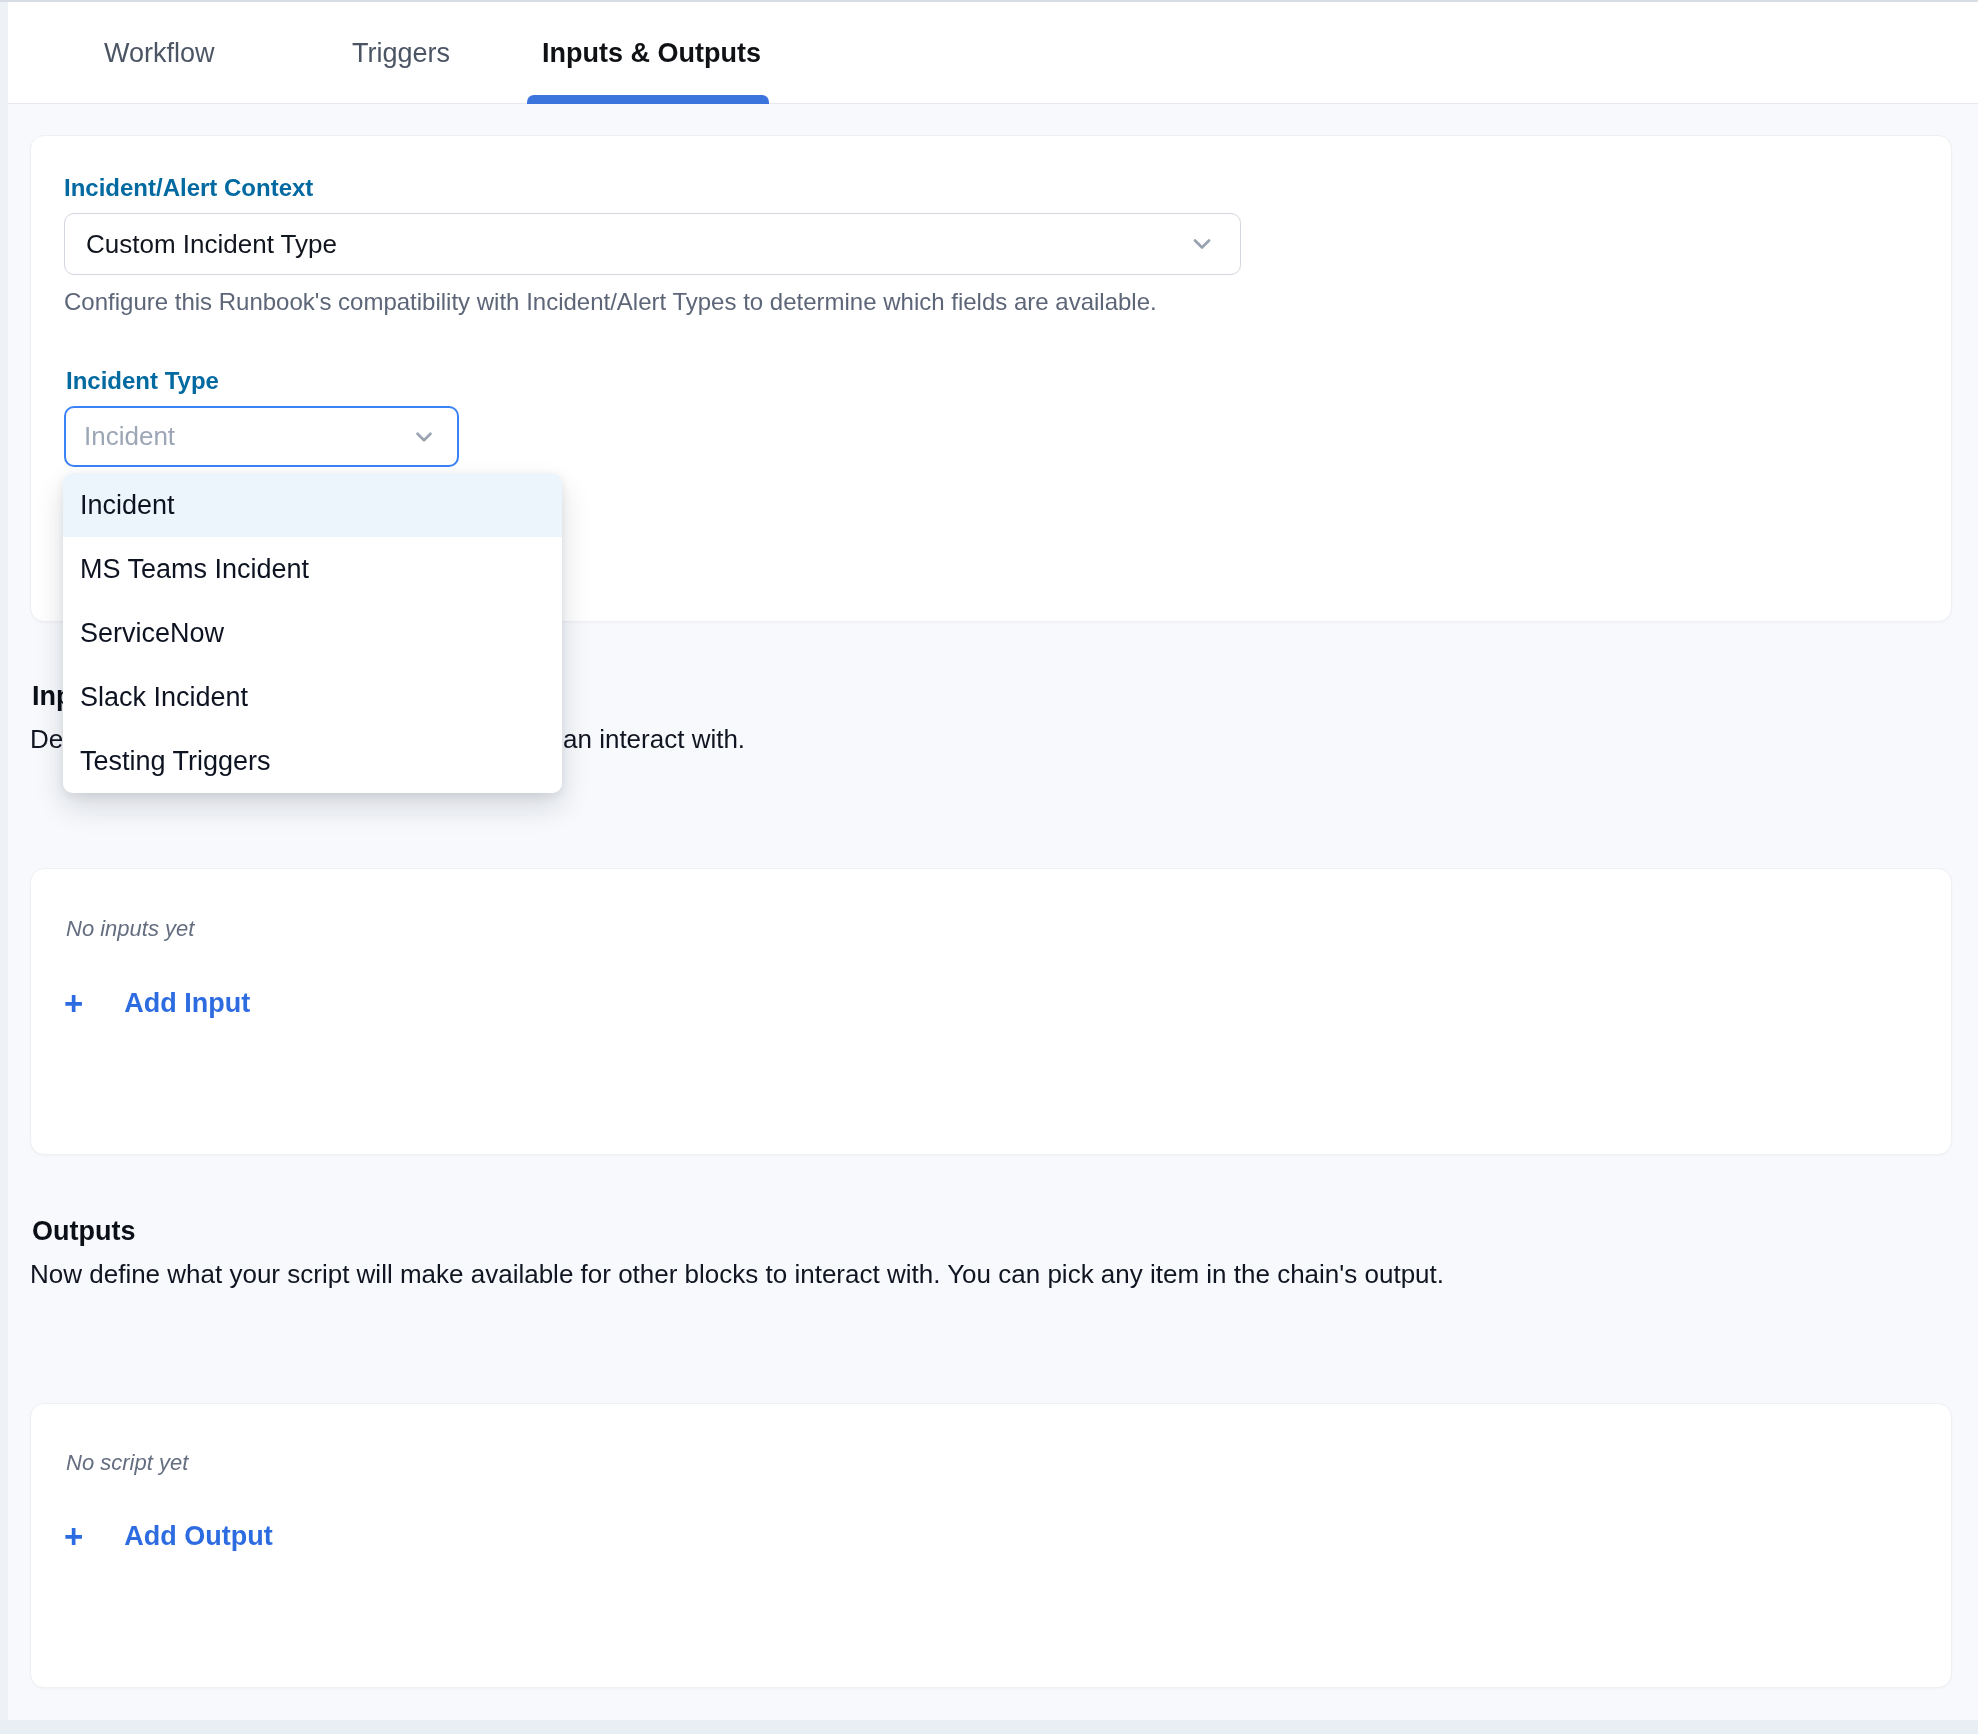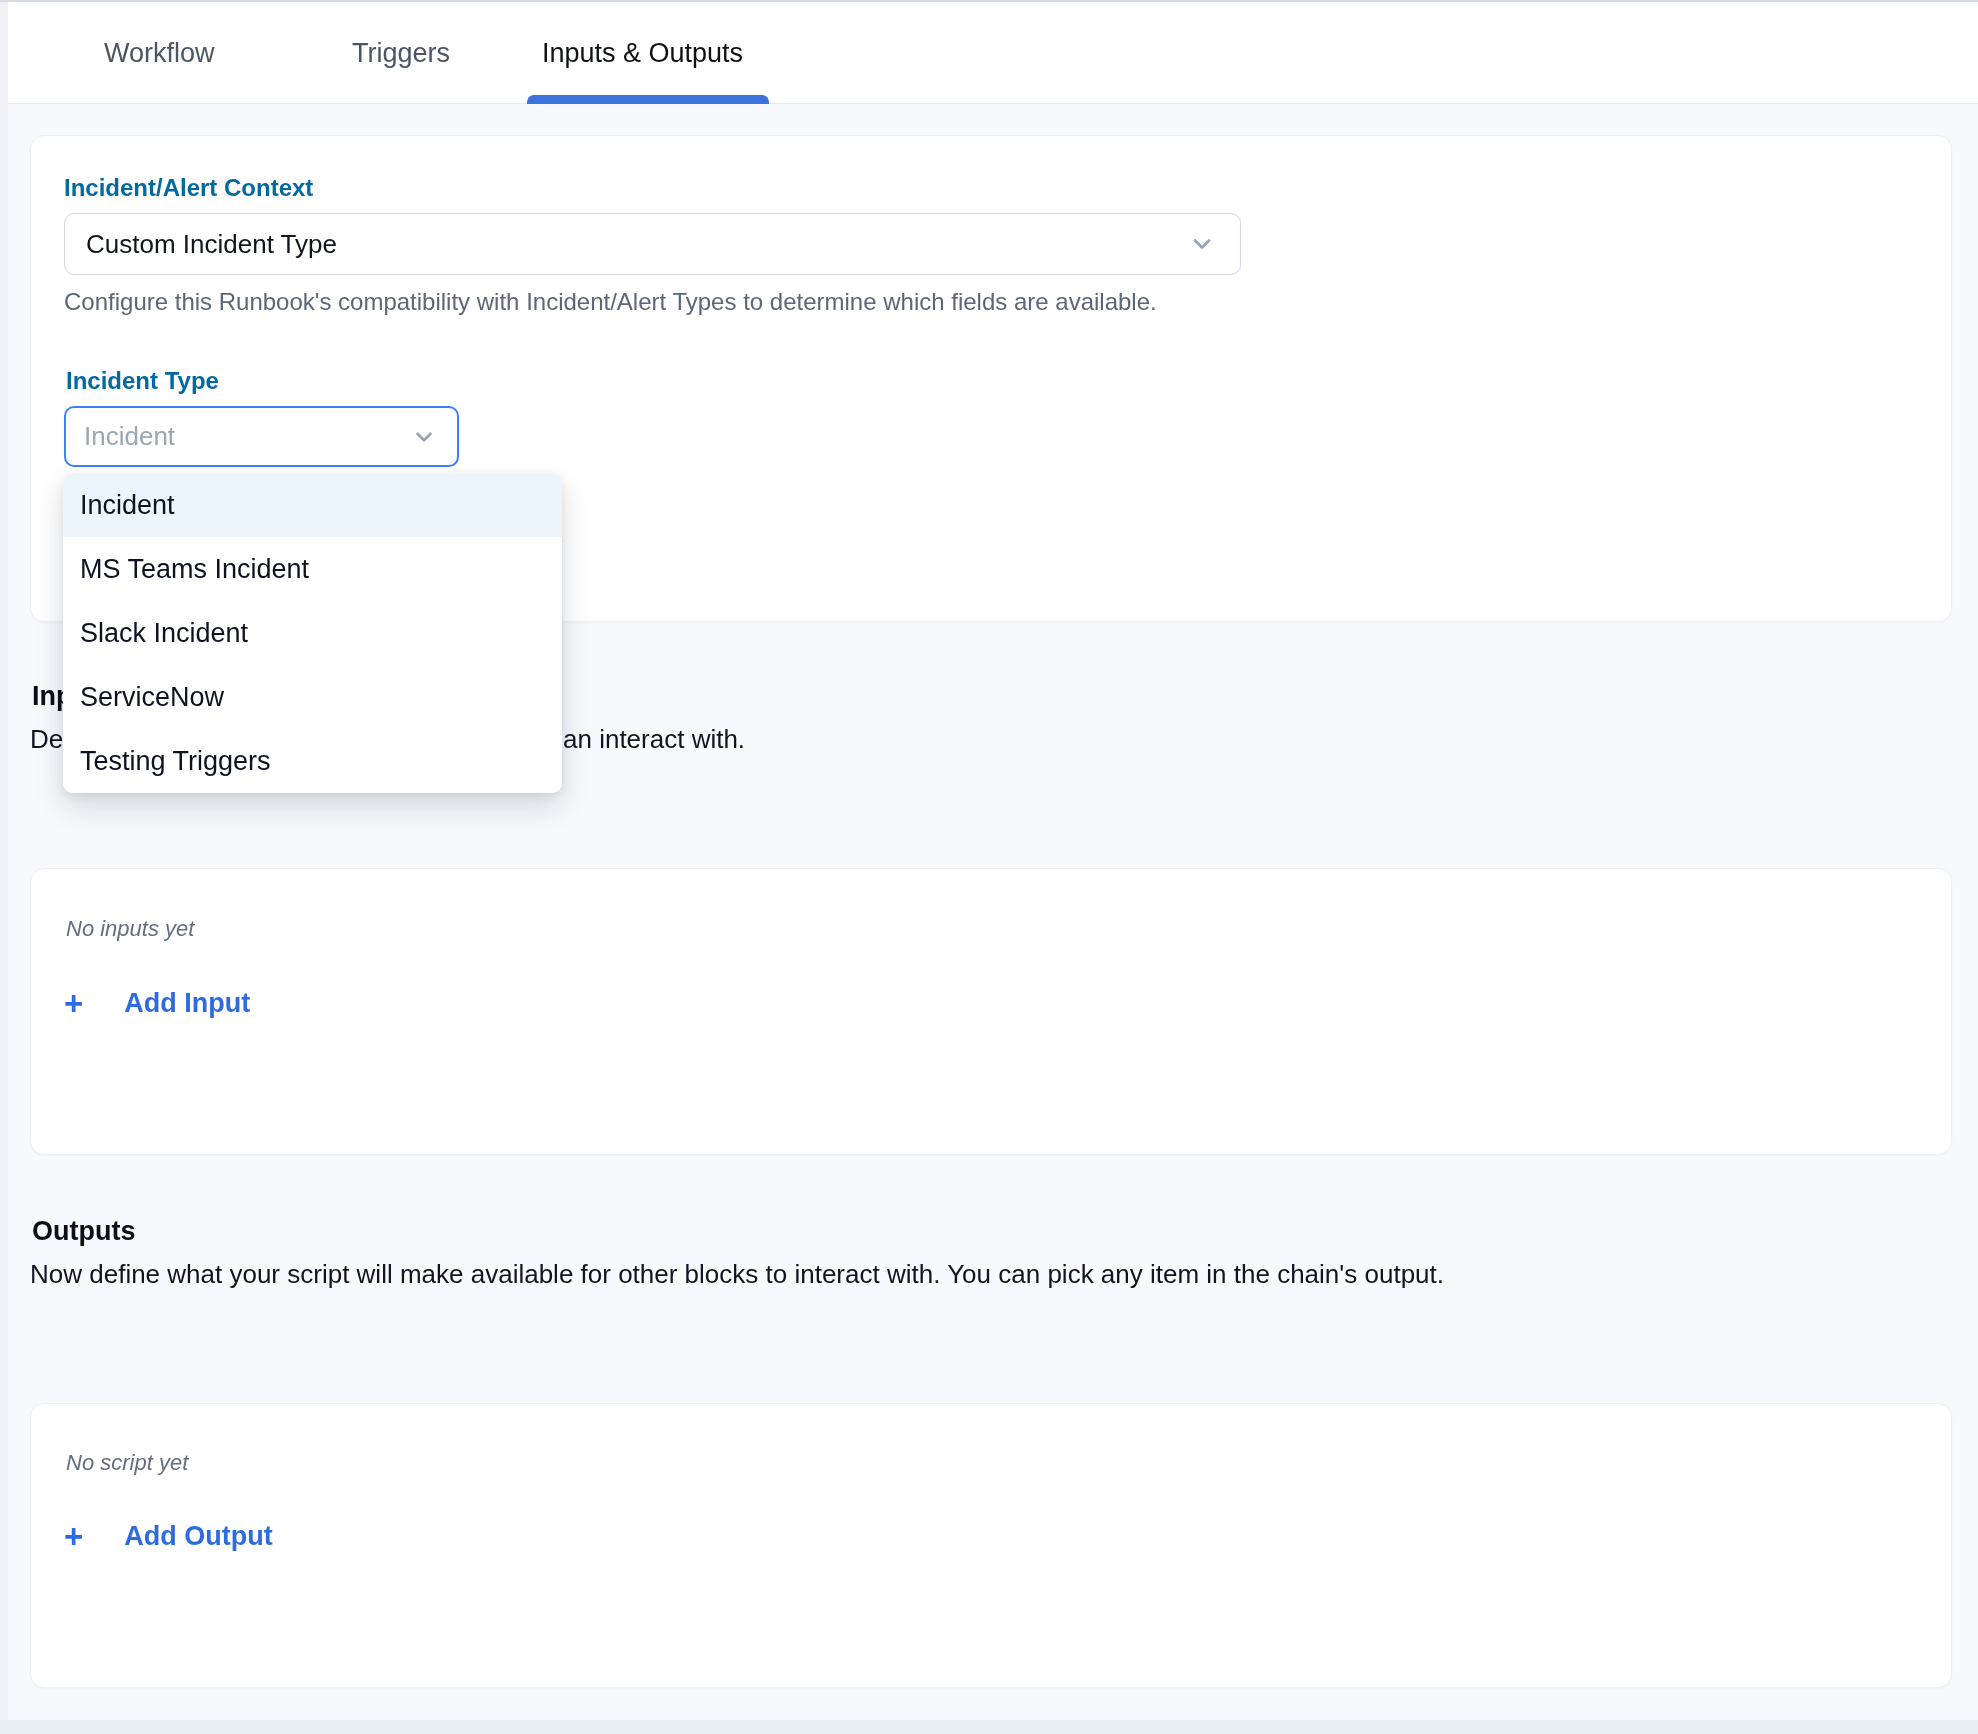--- a/index.html
+++ b/index.html
@@ -4,21 +4,21 @@
 <style>
   html,body{margin:0;padding:0;}
   body{font-family:"Liberation Sans", sans-serif; background:#f7f9fc;}
   .screen{position:relative;width:1978px;height:1734px;background:#f7f9fc;overflow:hidden;}
 
   
   .topline{position:absolute;left:0;top:0;width:1978px;height:2px;background:#d8dce4;z-index:6;}
   .leftstrip{position:absolute;left:0;top:0;width:8px;height:1734px;background:#eef1f6;z-index:5;}
   .tabbar{position:absolute;left:0;top:0;width:1978px;height:103px;background:#ffffff;border-bottom:1px solid #e6e9ef;z-index:4;}
   .tab{position:absolute;top:38px;font-size:27px;color:#4c5564;cursor:pointer;}
-  .tab.active{font-weight:400;color:#0f1115;}
+  .tab.active{font-weight:700;color:#0f1115;}
   .tab-underline{position:absolute;left:527px;top:95px;width:242px;height:9px;background:#3c74dd;border-radius:7px 7px 0 0;}
 
   
   .card{position:absolute;left:30px;width:1922px;background:#ffffff;border:1px solid #eef0f4;border-radius:14px;box-shadow:0 1px 2px rgba(16,24,40,0.03);box-sizing:border-box;}
   .card1{top:135px;height:487px;}
   .card2{top:868px;height:287px;}
   .card3{top:1403px;height:285px;}
 
   .field-label{position:absolute;font-size:24px;font-weight:600;color:#0369a1;}
   .helper{position:absolute;font-size:24px;color:#5d6678;white-space:nowrap;}
@@ -92,22 +92,22 @@
     </div>
   </div>
 
   <div class="frag-heading">Inp</div>
   <div class="frag frag-left">De</div>
   <div class="frag frag-right">an interact with.</div>
 
   <div class="menu">
     <div class="opt highlighted">Incident</div>
     <div class="opt">MS Teams Incident</div>
+    <div class="opt">ServiceNow</div>
     <div class="opt">Slack Incident</div>
-    <div class="opt">ServiceNow</div>
     <div class="opt">Testing Triggers</div>
   </div>
 
   <div class="card card2">
     <div class="empty-text" style="left:35px;top:47px">No inputs yet</div>
     <div class="add-btn" style="left:33px;top:118px">
       <span class="plus">+</span>
       <span class="add-label">Add Input</span>
     </div>
   </div>

